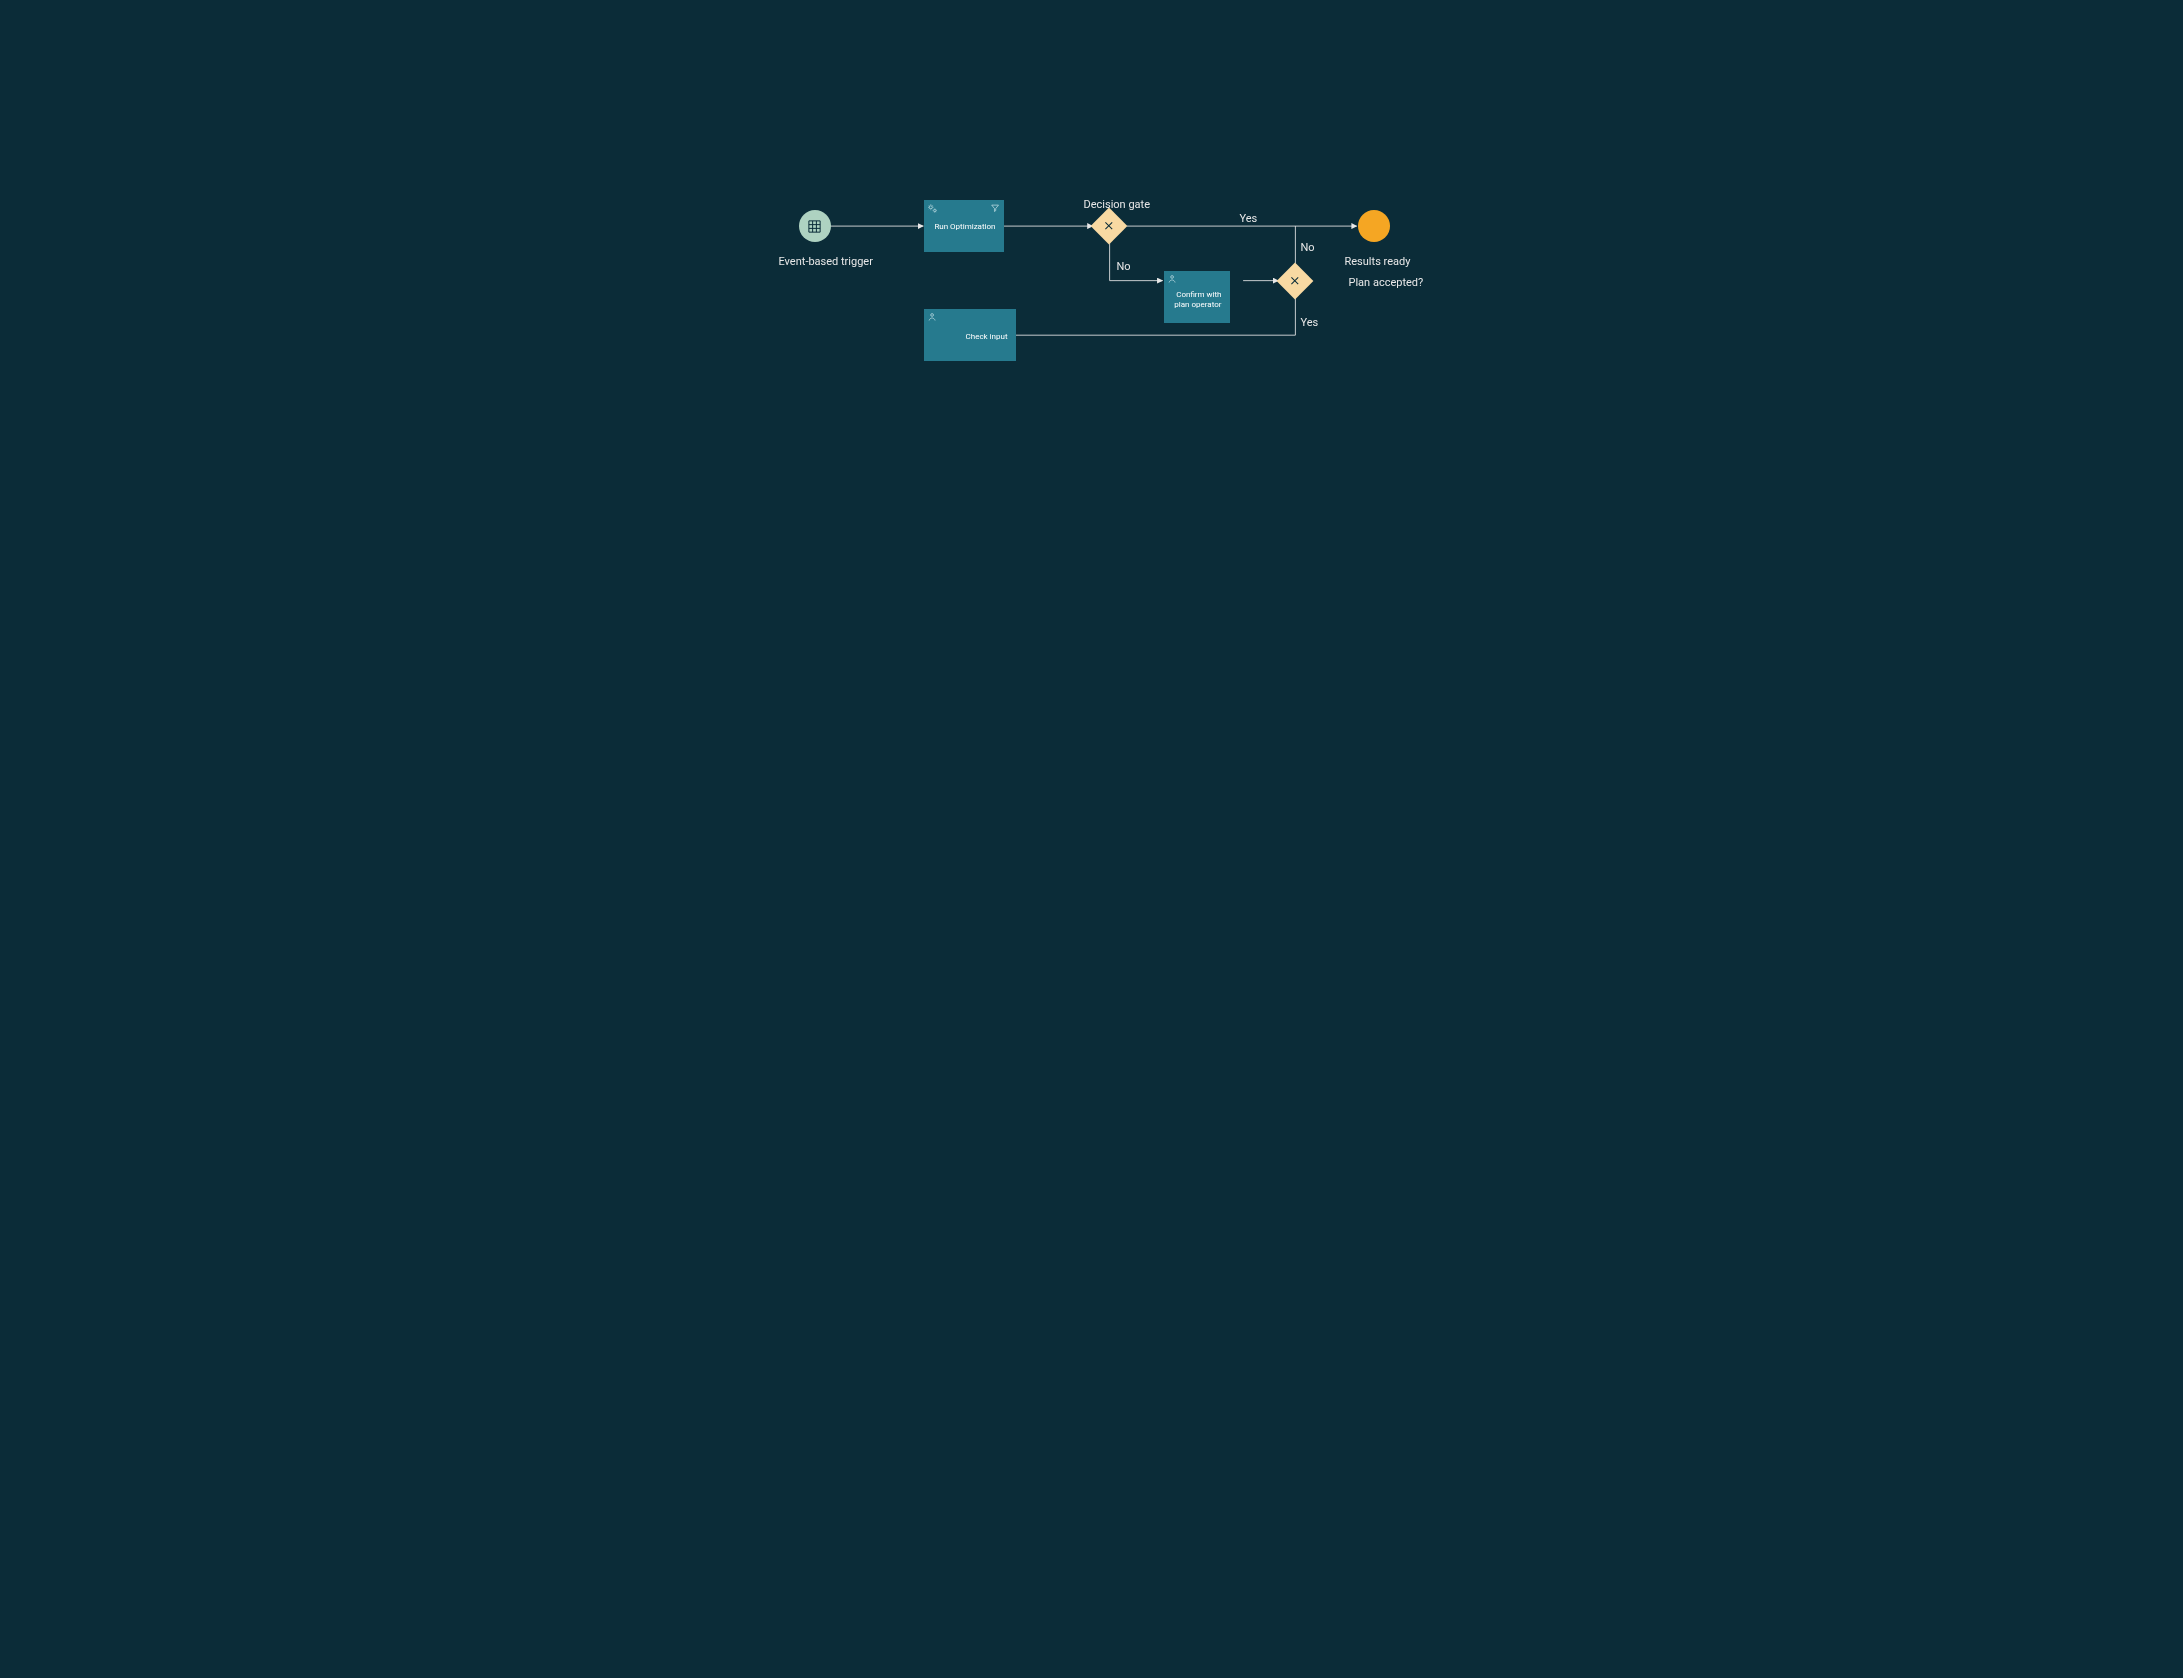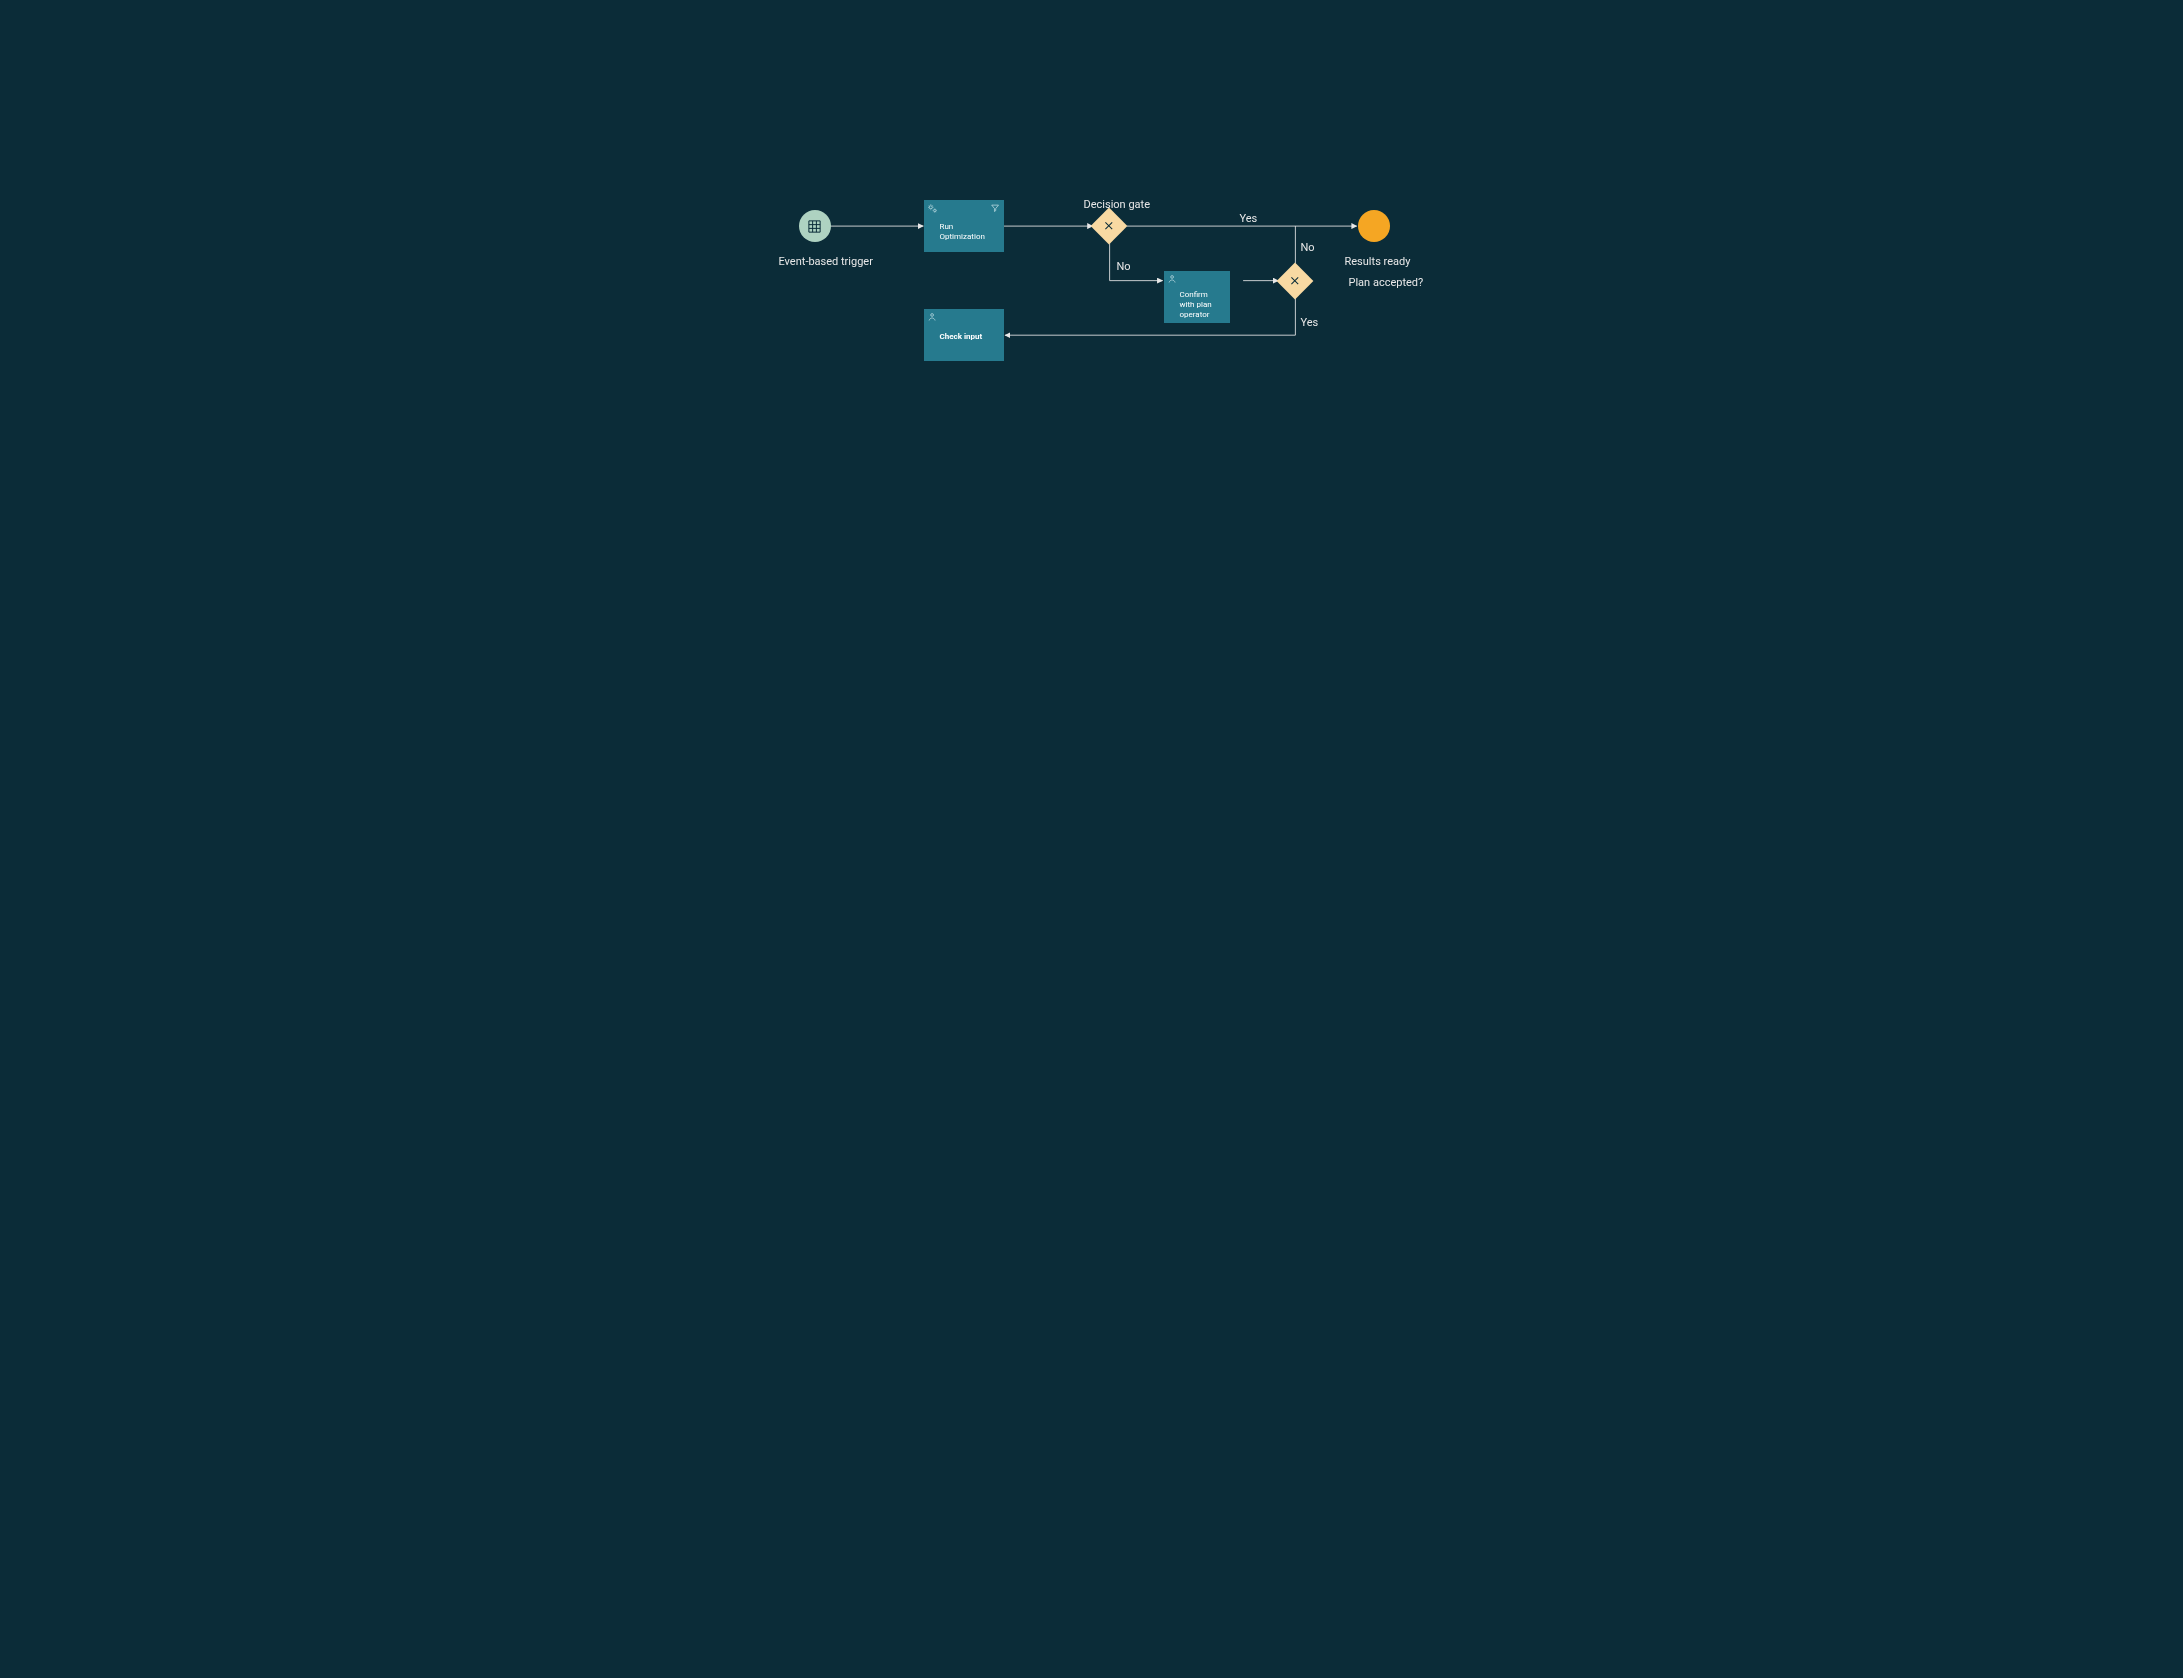--- a/index.html
+++ b/index.html
@@ -25,25 +25,25 @@
   }
   .task-box {
     position: absolute;
     background: #267a8e;
     color: #fff;
   }
   .task-label {
     position: absolute;
     left: 0;
     right: 0;
-    text-align: left;
+    text-align: right;
     font-size: 8px;
     line-height: 1.25;
     color: #ffffff;
-    padding: 0 16px;
+    padding: 0 8px;
   }
   .task-icon {
     position: absolute;
     top: 3.4px;
     left: 3.4px;
   }
   .task-icon-right {
     position: absolute;
     top: 3.4px;
     right: 3.4px;
@@ -166,21 +166,21 @@
   <div class="gateway" style="left:554px; top:268px;">
     <div class="gateway-shape"></div>
     <div class="gateway-x">
       <svg width="13.6" height="13.6" viewBox="0 0 24 24">
           <path d="M6 6 L18 18 M18 6 L6 18" stroke="#0b2c38" stroke-width="1.8"></path>
         </svg>
     </div>
   </div>
   <div class="node-label" style="left:621px; top:276px;">Plan accepted?</div>
 
-  <div class="task-box" style="left:196px; top:309px; width:80px; height:52px;font-weight:bold;">
+  <div class="task-box" style="left:196px; top:309px; width:92px; height:52px;">
     <span class="task-icon">
       <svg width="10.2" height="10.2" viewBox="0 0 24 24" fill="none" stroke="#cfe7ec" stroke-width="1.6">
         <circle cx="12" cy="7" r="3.2"></circle>
         <path d="M5 20c1-4 4.5-6 7-6s6 2 7 6"></path>
       </svg>
     </span>
     <div class="task-label" style="top:23px;">Check input</div>
   </div>
 
   <div class="end-circle" style="left:630px; top:210px;"></div>

